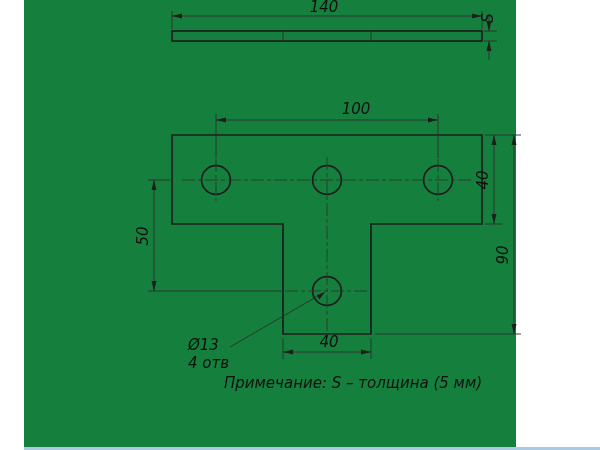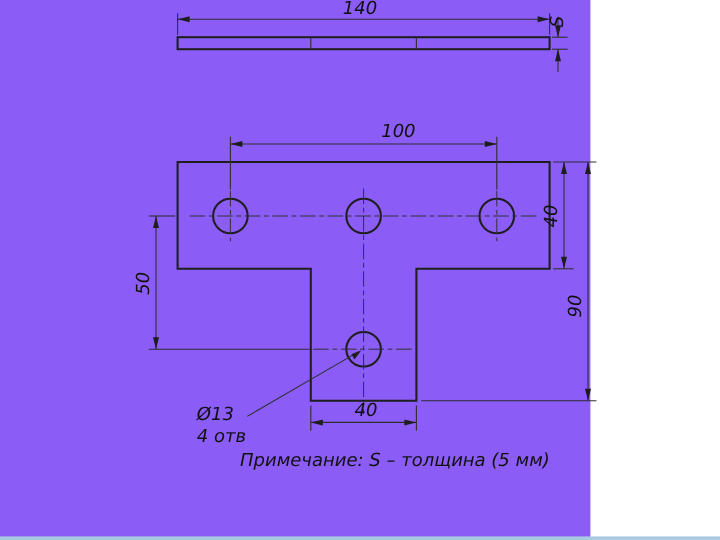--- a/index.html
+++ b/index.html
@@ -8,21 +8,22 @@
     width: 600px;
     height: 450px;
     background: #ffffff;
     overflow: hidden;
     font-family: "DejaVu Sans", sans-serif;
   }
   .stage {
     position: relative;
     width: 492px;
     height: 450px;
-    background: #8b5cf6;
+    background: #15803d;
+    margin-left: 24px;
   }
   svg { display: block; }
   .outline {
     fill: none;
     stroke: #1e1e1e;
     stroke-width: 1.7;
     stroke-linejoin: miter;
   }
   .thin {
     fill: none;

